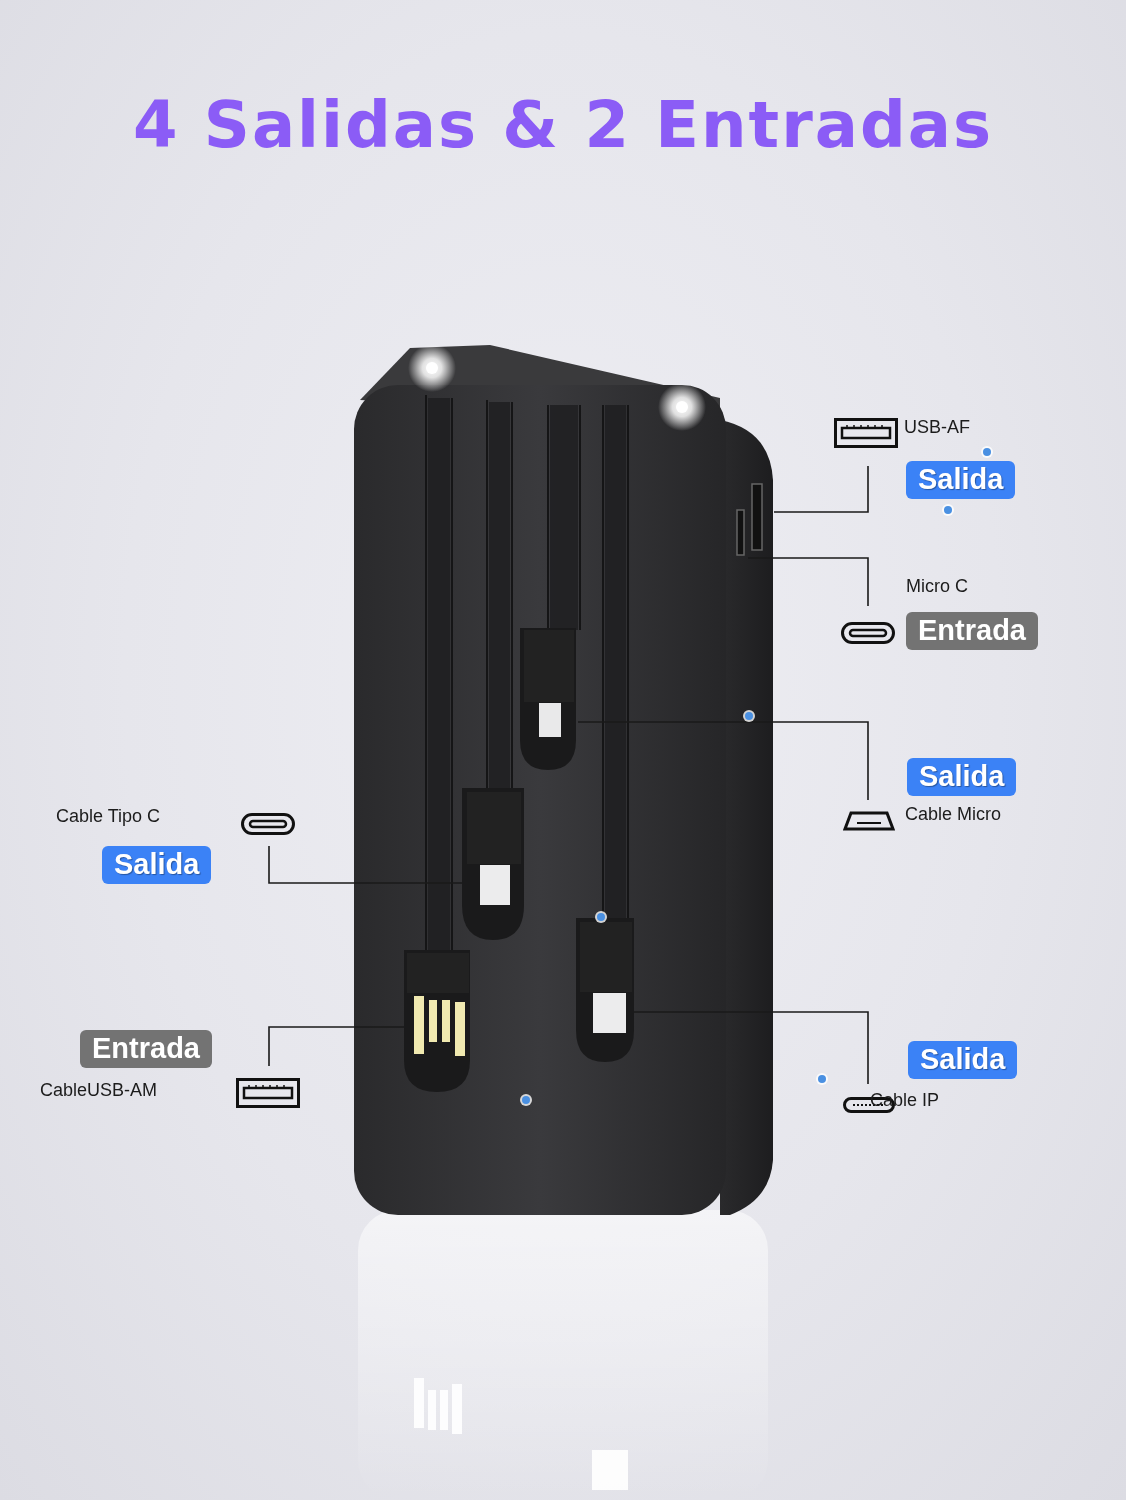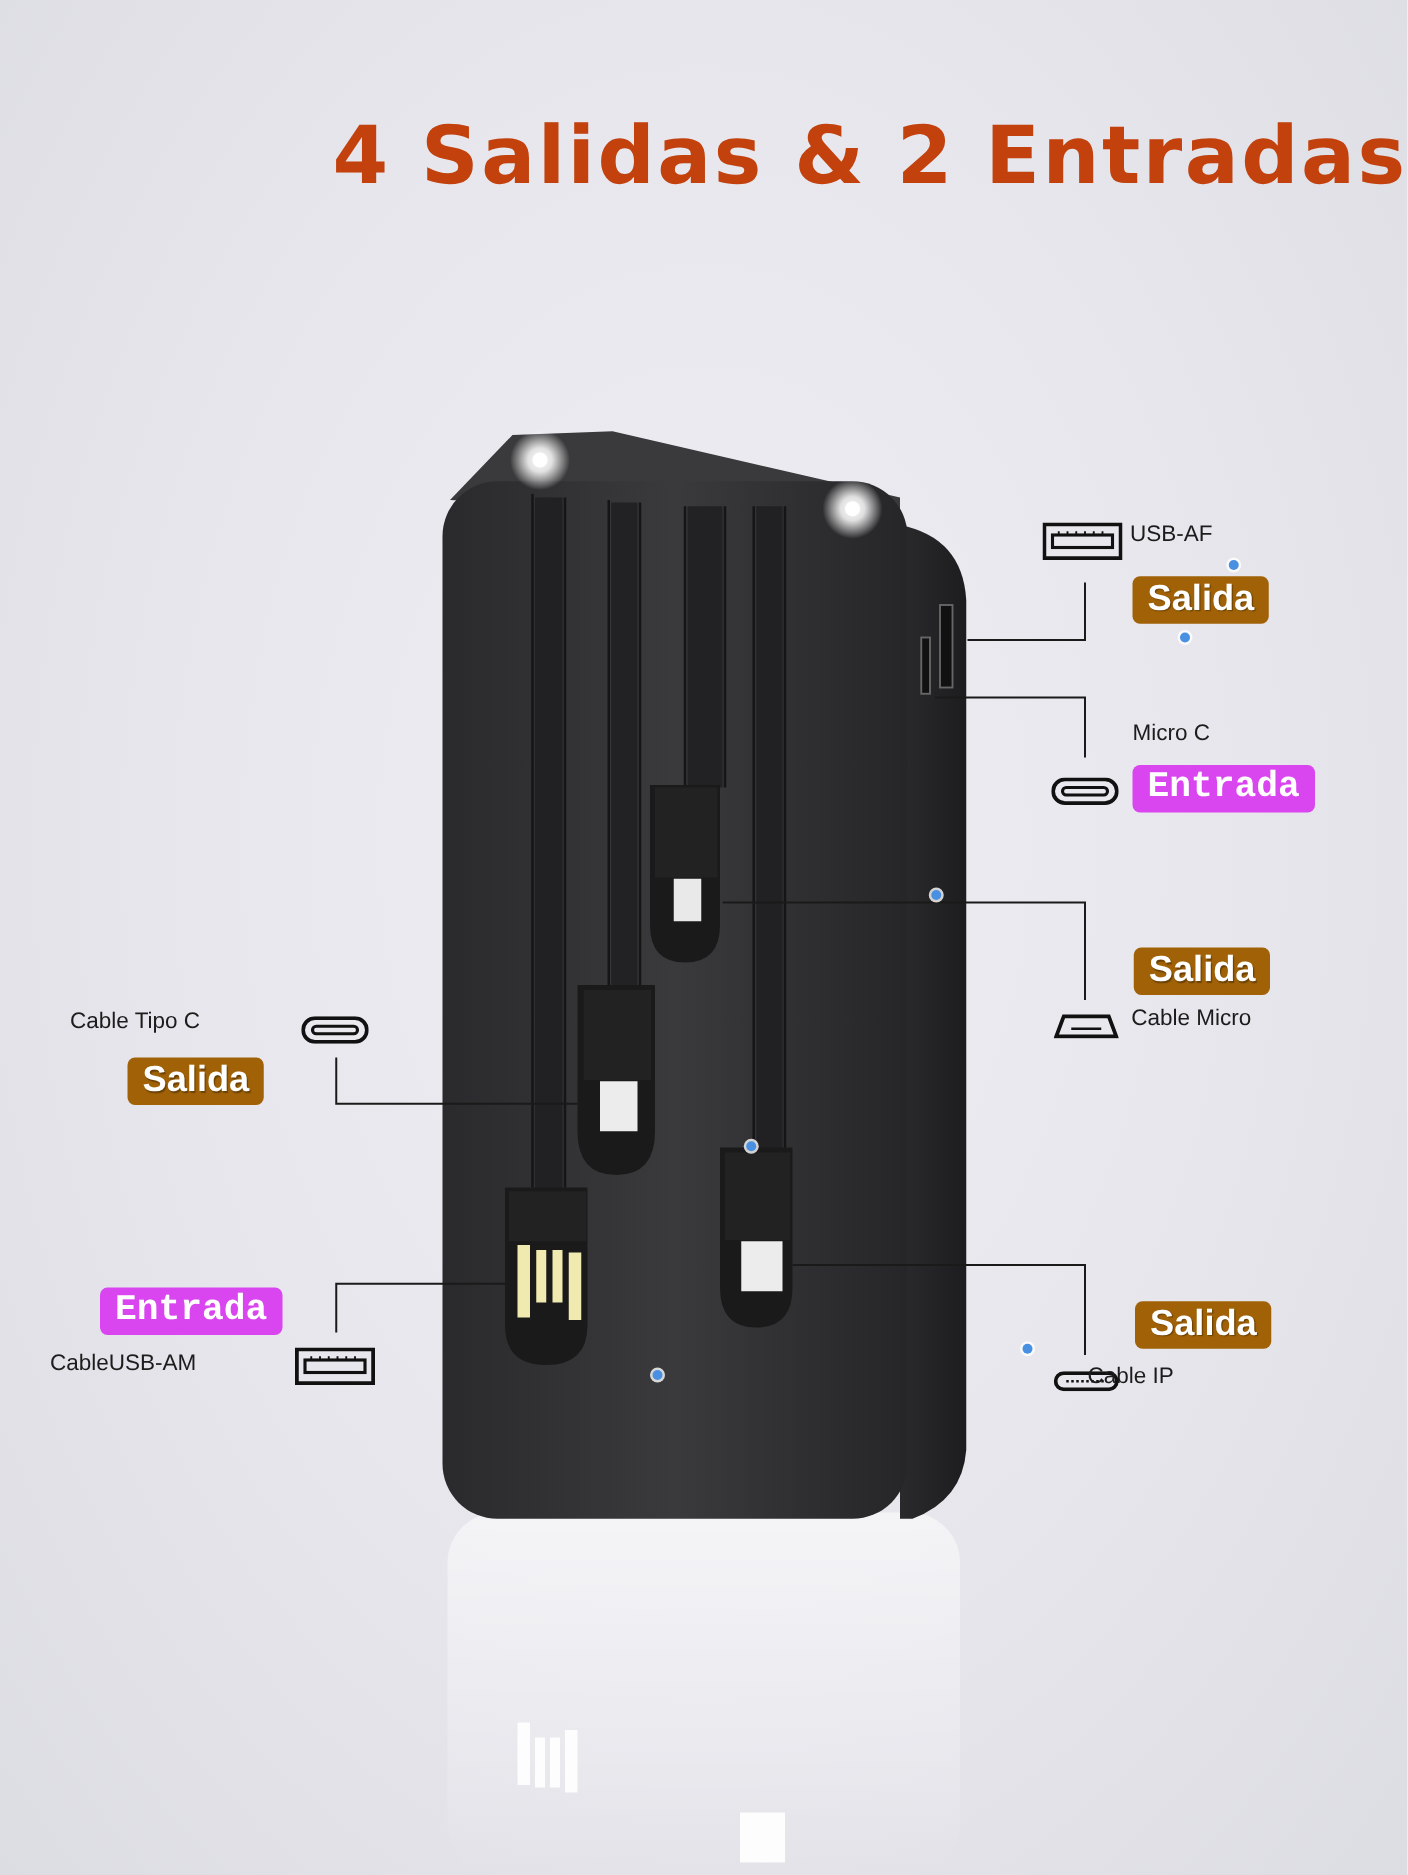--- a/index.html
+++ b/index.html
@@ -2,32 +2,32 @@
 <html><head>
 <meta charset="utf-8">
 <style>
   html, body { margin: 0; padding: 0; }
   body {
     width: 1126px; height: 1500px; position: relative; overflow: hidden;
     background: radial-gradient(ellipse at 50% 45%, #eeeef3 0%, #e6e6ec 55%, #dcdce3 100%);
     font-family: "Liberation Sans", sans-serif;
   }
   .title {
-    position: absolute; left: 0; top: 88px; width: 1126px; text-align: right;
+    position: absolute; left: 0; top: 88px; width: 1126px; text-align: center;
     font-family: "DejaVu Sans", sans-serif; font-weight: bold; font-size: 64px;
-    letter-spacing: 2px; color: #c2410c;
+    letter-spacing: 2px; color: #8b5cf6;
   }
   .label-text { position: absolute; font-size: 18px; color: #1c1c1c; white-space: nowrap; }
   .badge {
     position: absolute; font-weight: bold; font-size: 29px; color: #fff;
     border-radius: 6px; padding: 1px 12px 3px 12px; line-height: 34px; white-space: nowrap;
     text-shadow: 1px 1px 1px rgba(0,0,0,0.35);
   }
-  .badge.blue { background: #a16207; }
-  .badge.black { background: #d946ef; text-shadow: none; font-family: Liberation Mono, monospace; }
+  .badge.blue { background: #3b82f6; }
+  .badge.black { background: #737373; text-shadow: none; }
   .icon { position: absolute; }
   .dot {
     position: absolute; width: 8px; height: 8px; border-radius: 50%;
     background: #4a90e2; box-shadow: 0 0 0 2px rgba(255,255,255,0.8);
   }
   svg.scene { position: absolute; left: 0; top: 0; }
 </style>
 </head>
 <body>
 

